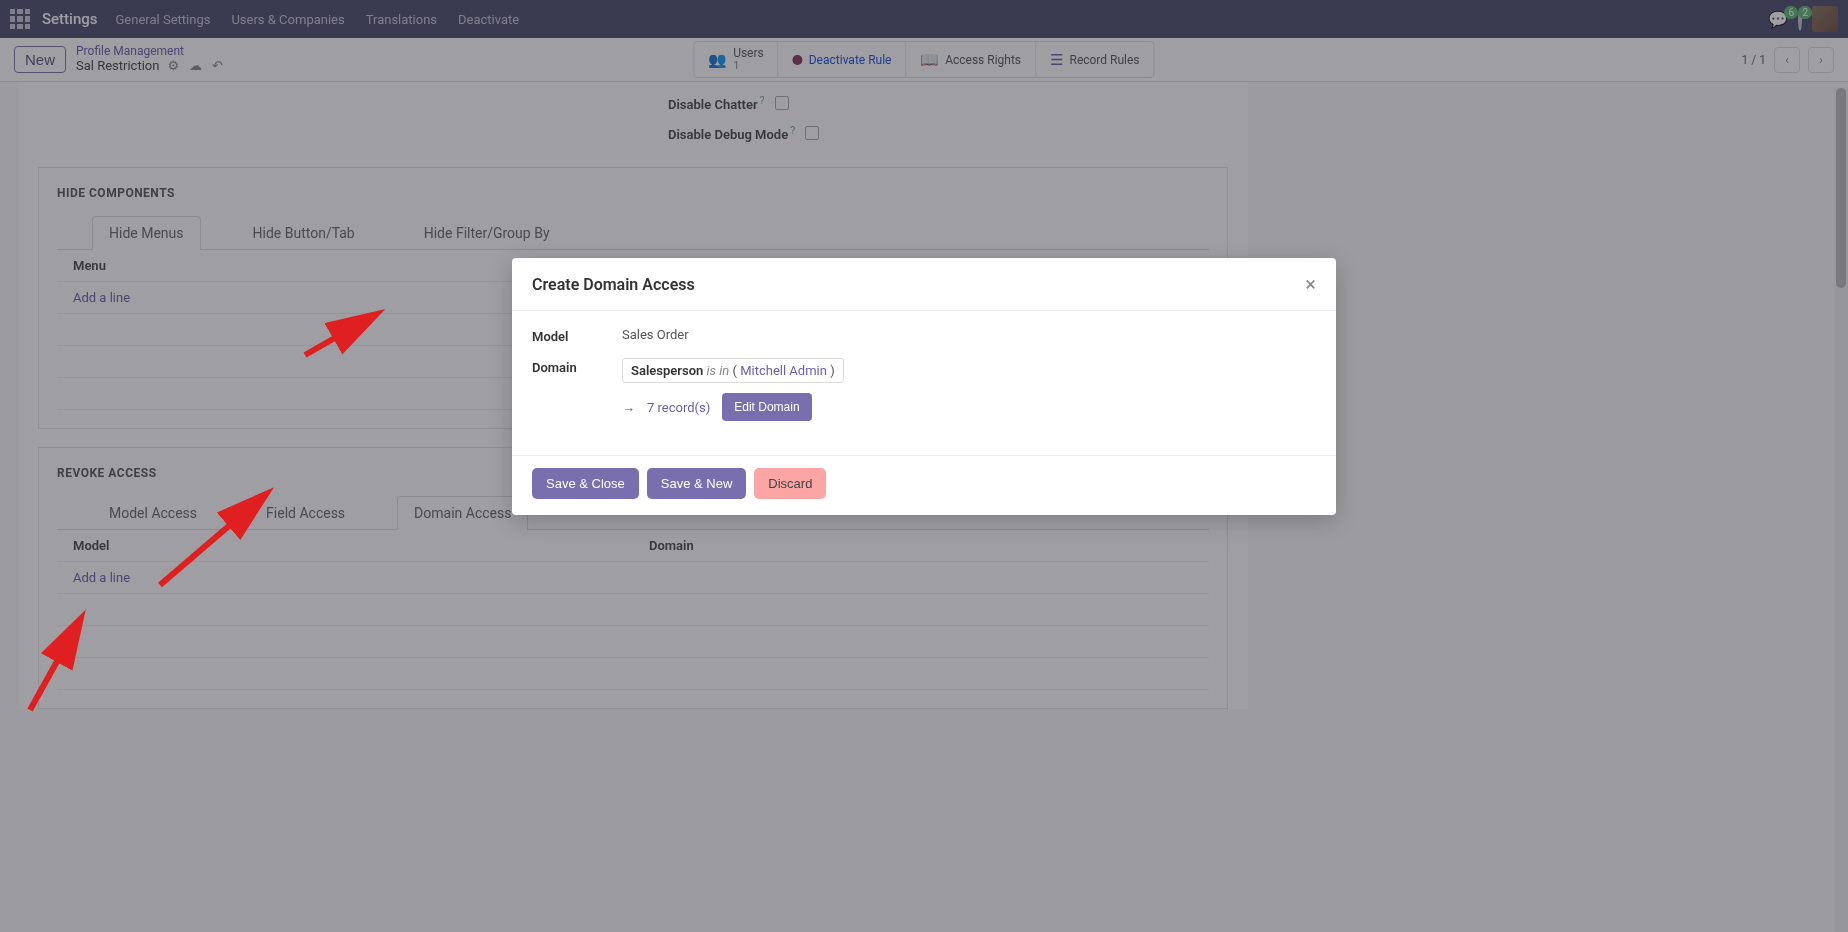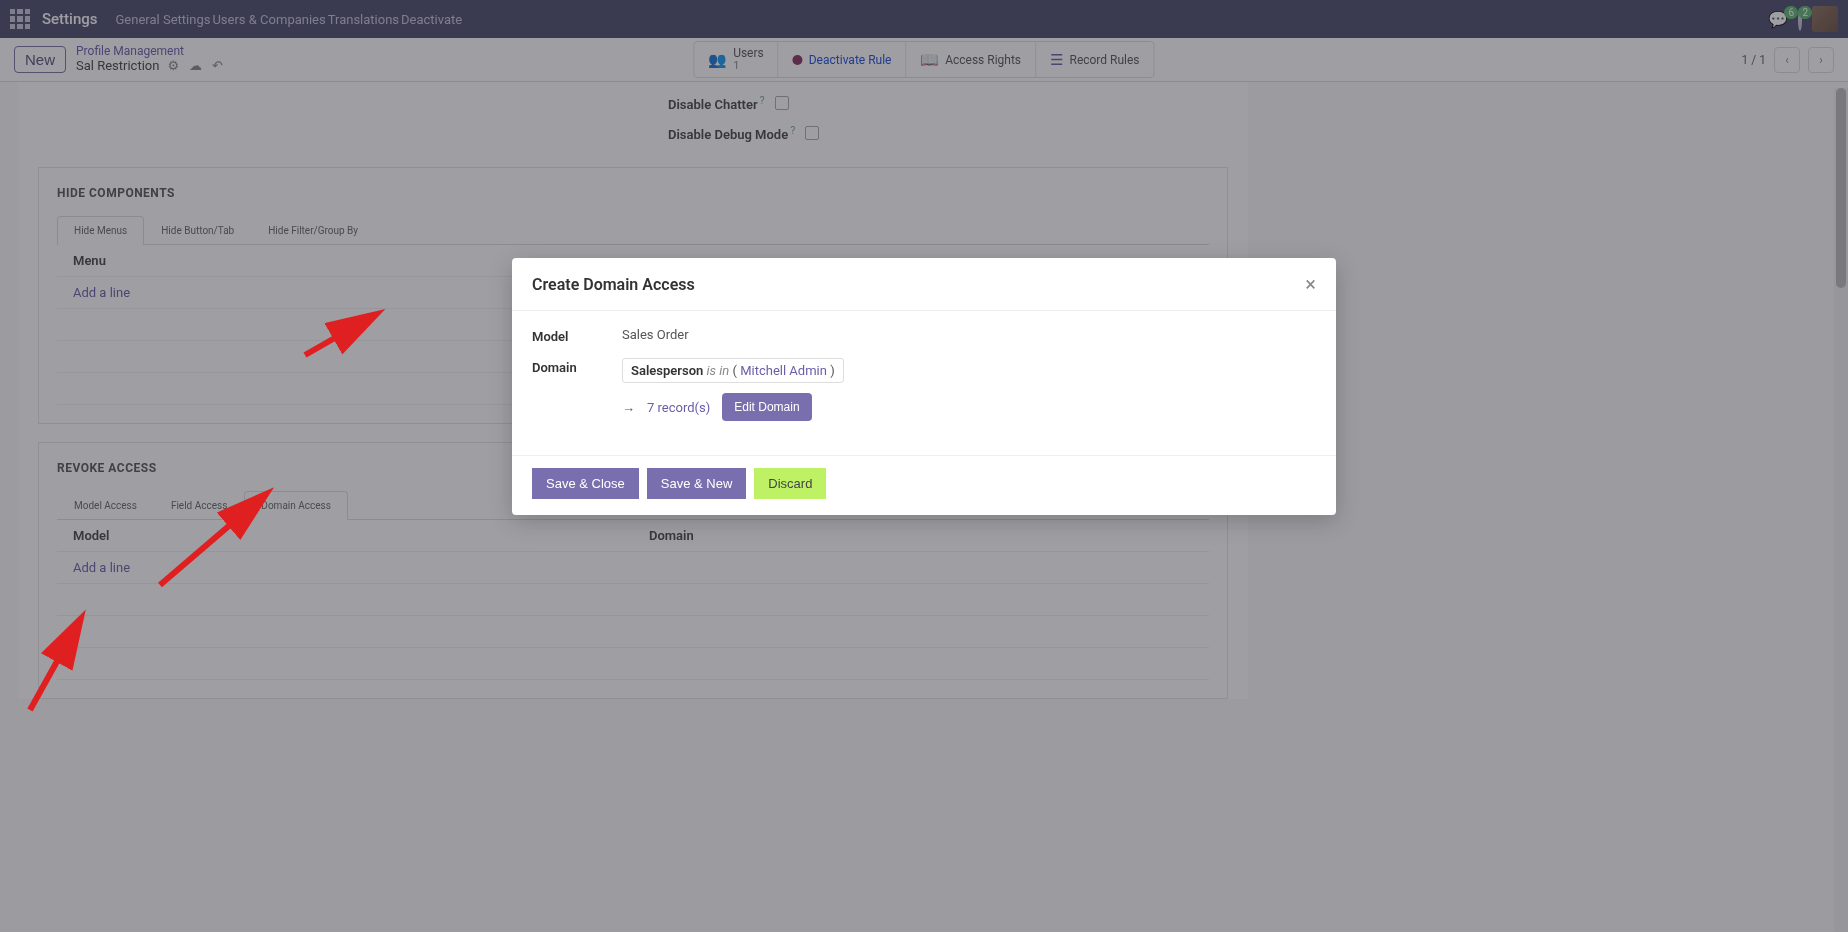--- a/index.html
+++ b/index.html
@@ -3,21 +3,21 @@
   <meta charset="utf-8">
   <style>
     * { box-sizing: border-box; margin: 0; padding: 0; }
     body { font-family: -apple-system, BlinkMacSystemFont, "Segoe UI", Roboto, sans-serif; font-size: 13px; color: #374151; background: #f9f9f9; overflow: hidden; }
     
     
     .navbar { background: #4A4A6A; height: 38px; display: flex; align-items: center; padding: 0 10px; color: #d4d4dd; }
     .navbar-apps { width: 20px; height: 20px; display: grid; grid-template-columns: repeat(3,1fr); grid-template-rows: repeat(3,1fr); gap: 2px; margin-right: 12px; cursor: pointer; }
     .navbar-apps span { background: #c5c5d5; }
     .navbar-brand { color: #fff; font-size: 15px; font-weight: 500; margin-right: 18px; }
-    .navbar-menu { display: flex; gap: 2px; }
+    .navbar-menu { display: flex; gap: 21px; }
     .navbar-menu a { color: #c5c5d5; text-decoration: none; font-size: 13px; }
     .navbar-right { margin-left: auto; display: flex; align-items: center; gap: 10px; }
     .msg-icon { color: #c5c5d5; font-size: 16px; position: relative; }
     .badge-green { background: #5fb76f; color: #fff; font-size: 10px; padding: 1px 4px; border-radius: 8px; position: absolute; top: -4px; right: -10px; }
     .clock-icon { width: 18px; height: 18px; border: 2px solid #c5c5d5; border-radius: 50%; position: relative; }
     .avatar { width: 26px; height: 26px; border-radius: 3px; background: linear-gradient(135deg, #8b6f5c, #6b4f3c); }
     
     
     .controlbar { background: #fff; height: 44px; border-bottom: 1px solid #ddd; display: flex; align-items: center; padding: 0 14px; position: relative; }
     .btn-new { border: 1px solid #7c6f9e; color: #5a4f7a; background: #fff; padding: 4px 10px; border-radius: 4px; font-size: 15px; margin-right: 10px; cursor: pointer; }
@@ -42,21 +42,21 @@
     
     .toggle-row { display: flex; align-items: center; gap: 10px; padding: 6px 0; margin-left: 650px; }
     .toggle-label { font-weight: 600; color: #444; font-size: 13px; }
     .toggle-label sup { color: #7a9; font-weight: normal; margin-left: 2px; }
     .checkbox { width: 14px; height: 14px; border: 1px solid #aaa; border-radius: 2px; }
     
     .panel { margin: 18px 20px; border: 1px solid #e3e3e3; padding: 18px; }
     .panel-title { font-size: 12px; font-weight: 700; letter-spacing: 0.5px; color: #555; margin-bottom: 16px; }
     
     .tabs { display: flex; border-bottom: 1px solid #ddd; }
-    .tab { padding: 8px 16px; color: #666; cursor: pointer; font-size: 10px; border: 1px solid transparent; border-bottom: none; }
+    .tab { padding: 8px 16px; color: #666; cursor: pointer; font-size: 14px; border: 1px solid transparent; border-bottom: none; margin-left: 35px; }
     .tab.active { background: #fff; border-color: #ddd; border-radius: 4px 4px 0 0; margin-bottom: -1px; }
     
     .list-table { width: 100%; border-collapse: collapse; }
     .list-table th { text-align: left; padding: 8px 16px; font-weight: 600; font-size: 13px; border-bottom: 1px solid #eee; color: #444; }
     .list-table td { padding: 8px 16px; border-bottom: 1px solid #eee; height: 32px; }
     .add-line { color: #6b5ea8; cursor: pointer; font-size: 13px; }
     
     
     .overlay { position: fixed; inset: 0; background: rgba(40,40,50,0.45); z-index: 50; }
     
@@ -72,23 +72,23 @@
     .check-on { width: 14px; height: 14px; background: #6b5ea8; border-radius: 2px; display: inline-flex; align-items: center; justify-content: center; color: #fff; font-size: 10px; }
     .rule-chip { display: inline-block; border: 1px solid #ddd; padding: 4px 8px; border-radius: 3px; font-size: 13px; }
     .rule-chip .field { font-weight: 600; color: #333; }
     .rule-chip .op { font-style: italic; color: #888; }
     .rule-chip .val { color: #6b5ea8; }
     .records-row { display: flex; align-items: center; gap: 12px; margin-top: 10px; }
     .arrow { color: #555; }
     .records-link { color: #6b5ea8; cursor: pointer; font-size: 13px; text-align: center; }
     .btn-primary { background: #7a6fae; color: #fff; border: none; padding: 7px 12px; border-radius: 4px; font-size: 12px; cursor: pointer; }
     .dialog-footer { padding: 12px 20px 16px; border-top: 1px solid #eee; display: flex; gap: 8px; }
-    .btn-footer { padding: 8px 14px; border: none; border-radius: 0; font-size: 13px; cursor: pointer; }
+    .btn-footer { padding: 8px 14px; border: none; border-radius: 5px; font-size: 13px; cursor: pointer; }
     .btn-footer.primary { background: #7a6fae; color: #fff; }
-    .btn-footer.secondary { background: #bef264; color: #444; text-align: right; }
+    .btn-footer.secondary { background: #fca5a5; color: #444; text-align: right; }
     
     
     .red-arrow { position: fixed; z-index: 70; pointer-events: none; }
     
     
     .scroll-track { position: absolute; right: 0; top: 88px; bottom: 0; width: 14px; background: #f0f0f0; }
     .scroll-thumb { position: absolute; left: 2px; right: 2px; top: 0; height: 200px; background: #bbb; border-radius: 5px; }
     .scroll-up-arrow { position: absolute; top: -2px; left: 0; right: 0; text-align: center; color: #777; font-size: 10px; }
   </style>
 </head>

